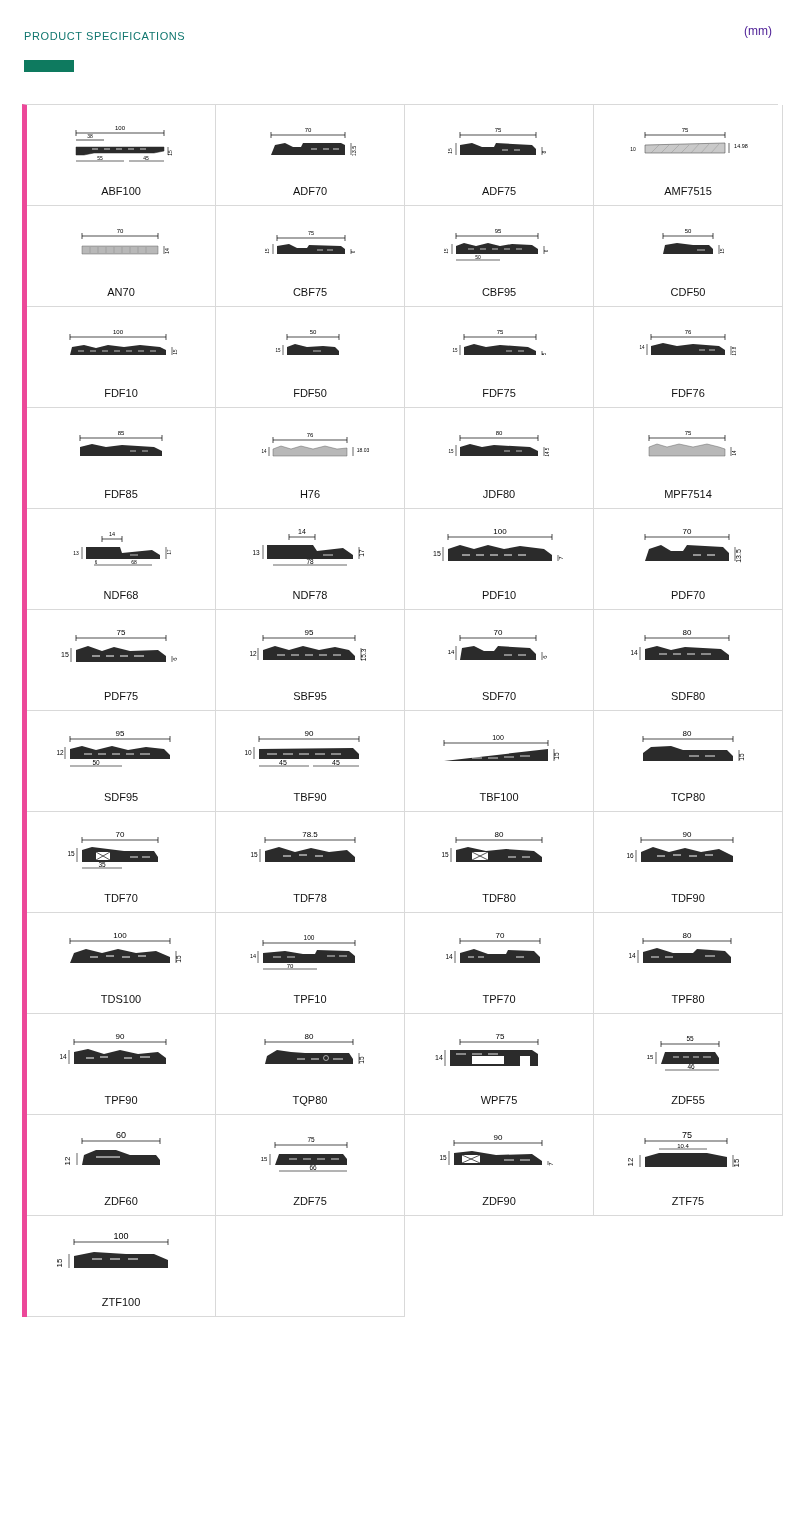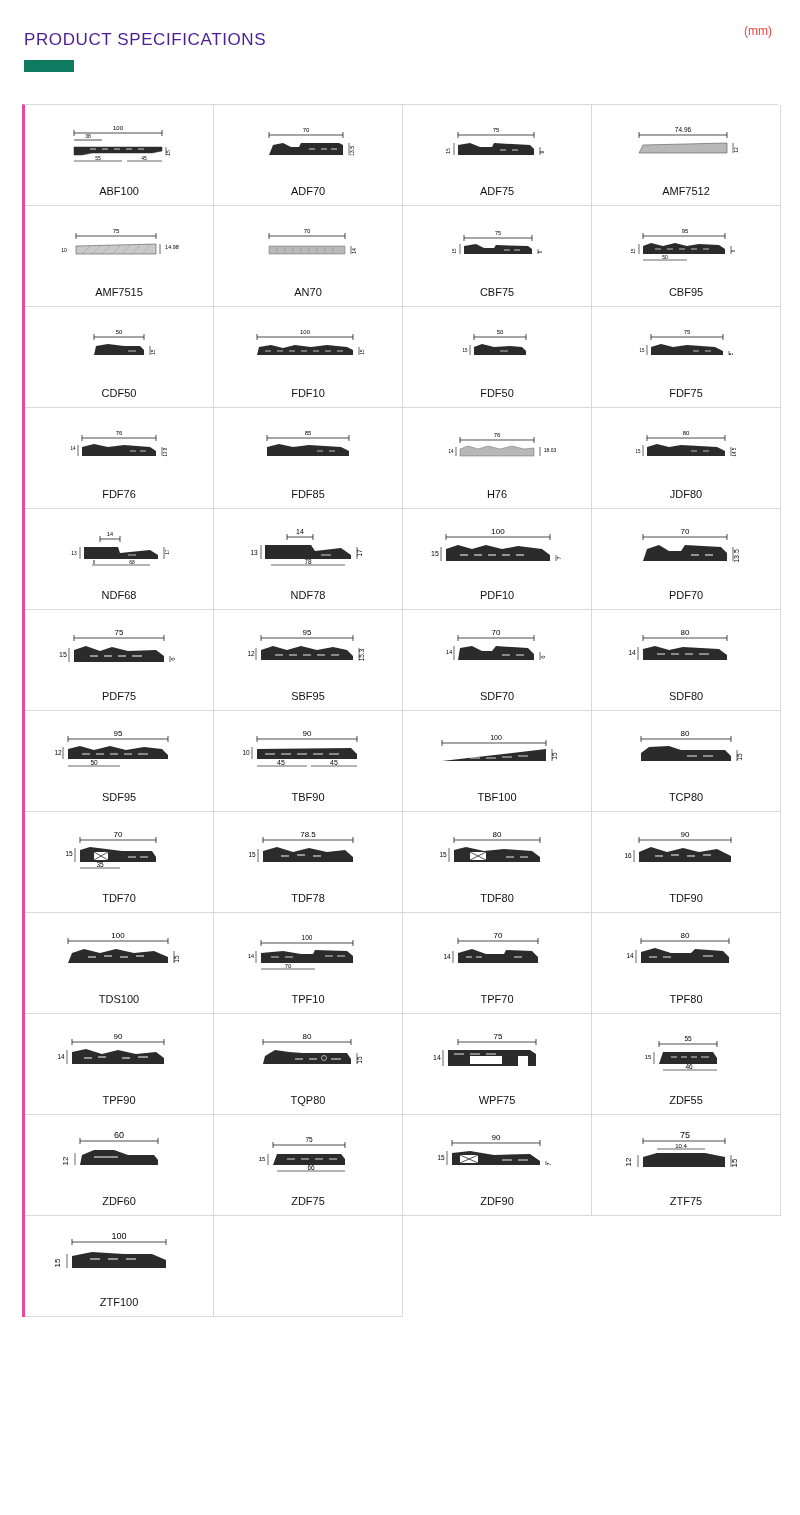--- a/index.html
+++ b/index.html
@@ -21,47 +21,47 @@
     padding: 0;
   }
   .header {
     position: relative;
     height: 90px;
   }
   .title {
     position: absolute;
     left: 24px;
     top: 30px;
-    font-size: 17px;
+    font-size: 11px;
     letter-spacing: 0.6px;
-    color: #4c1d95;
+    color: #0f766e;
     font-family: "Liberation Sans", sans-serif;
   }
   .title-underline {
     position: absolute;
     left: 24px;
     top: 60px;
     width: 50px;
     height: 12px;
     background: #0e7a5f;
   }
   .unit {
     position: absolute;
     right: 28px;
     top: 24px;
     font-size: 12px;
-    color: #ef4444;
+    color: #4c1d95;
   }
   .grid {
     position: absolute;
     left: 22px;
     top: 104px;
     width: 756px;
     border-top: 1px solid #d9d9d9;
-    border-left: 3px solid #ec4899;
+    border-left: 5px solid #ec4899;
     display: grid;
     grid-template-columns: repeat(4, 189px);
   }
   .cell {
     border-right: 1px solid #d9d9d9;
     border-bottom: 1px solid #d9d9d9;
     height: 101px;
     position: relative;
     display: flex;
     flex-direction: column;
@@ -171,36 +171,20 @@
         <g stroke="#000" fill="none" stroke-width="0.6">
           <line x1="44" y1="30" x2="44" y2="42"></line>
             <line x1="130" y1="34" x2="130" y2="42"></line>
         </g>
         <text x="40" y="38" font-size="5" text-anchor="middle" transform="rotate(-90 40 38)">15</text>
         <text x="134" y="39" font-size="5" text-anchor="middle" transform="rotate(-90 134 39)">8</text>
       </svg>
       <div class="label">ADF75</div>
     </div>
 
-    <div class="cell">
-      <svg class="fig" viewBox="0 0 175 64">
-        <g stroke="#000" fill="none" stroke-width="0.7">
-          <line x1="40" y1="22" x2="128" y2="22"></line>
-            <line x1="40" y1="19" x2="40" y2="25"></line>
-            <line x1="128" y1="19" x2="128" y2="25"></line>
-        </g>
-        <text x="84" y="19" font-size="6.5" text-anchor="middle">74.96</text>
-        <path d="M40 40 L44 32 L128 30 L128 40 Z" fill="#b8b8b8" stroke="#555" stroke-width="0.6"></path>
-        <g stroke="#000" fill="none" stroke-width="0.6">
-            <line x1="134" y1="30" x2="134" y2="40"></line>
-          </g>
-        <text x="139" y="37" font-size="5" text-anchor="middle" transform="rotate(-90 139 37)">12</text>
-      </svg>
-      <div class="label">AMF7512</div>
-    </div>
 
     <div class="cell">
       <svg class="fig" viewBox="0 0 175 64">
         <g stroke="#000" fill="none" stroke-width="0.7">
           <line x1="44" y1="22" x2="124" y2="22"></line>
             <line x1="44" y1="19" x2="44" y2="25"></line>
             <line x1="124" y1="19" x2="124" y2="25"></line>
         </g>
         <text x="84" y="19" font-size="6" text-anchor="middle">75</text>
         <path d="M44 40 L44 32 L124 30 L124 40 Z" fill="#c9c9c9" stroke="#555" stroke-width="0.6"></path>
@@ -466,20 +450,36 @@
         <g stroke="#000" fill="none" stroke-width="0.6">
           <line x1="44" y1="29" x2="44" y2="40"></line>
             <line x1="132" y1="31" x2="132" y2="40"></line>
         </g>
         <text x="39" y="37" font-size="4.5" text-anchor="middle">15</text>
         <text x="137" y="36" font-size="4.5" text-anchor="middle" transform="rotate(-90 137 36)">14.5</text>
       </svg>
       <div class="label">JDF80</div>
     </div>
 
+    <div class="cell">
+      <svg class="fig" viewBox="0 0 175 64">
+        <g stroke="#000" fill="none" stroke-width="0.7">
+          <line x1="48" y1="22" x2="124" y2="22"></line>
+            <line x1="48" y1="19" x2="48" y2="25"></line>
+            <line x1="124" y1="19" x2="124" y2="25"></line>
+        </g>
+        <text x="87" y="19" font-size="6" text-anchor="middle">75</text>
+        <path d="M48 40 L48 31 L56 28 L66 31 L78 28 L92 31 L106 28 L118 31 L124 33 L124 40 Z" fill="#b8b8b8" stroke="#666" stroke-width="0.5"></path>
+        <g stroke="#000" fill="none" stroke-width="0.6">
+            <line x1="130" y1="31" x2="130" y2="40"></line>
+          </g>
+        <text x="135" y="37" font-size="4.5" text-anchor="middle" transform="rotate(-90 135 37)">14</text>
+      </svg>
+      <div class="label">MPF7514</div>
+    </div>
 
     <div class="cell">
       <svg class="fig" viewBox="0 0 175 64">
         <g stroke="#000" fill="none" stroke-width="0.7">
           <line x1="68" y1="22" x2="88" y2="22"></line>
             <line x1="68" y1="19" x2="68" y2="25"></line>
             <line x1="88" y1="19" x2="88" y2="25"></line>
         </g>
         <text x="78" y="19" font-size="5.5" text-anchor="middle">14</text>
         <path d="M52 42 L52 30 L86 30 L88 36 L118 33 L126 38 L126 42 Z" fill="#2b2b2b"></path>

